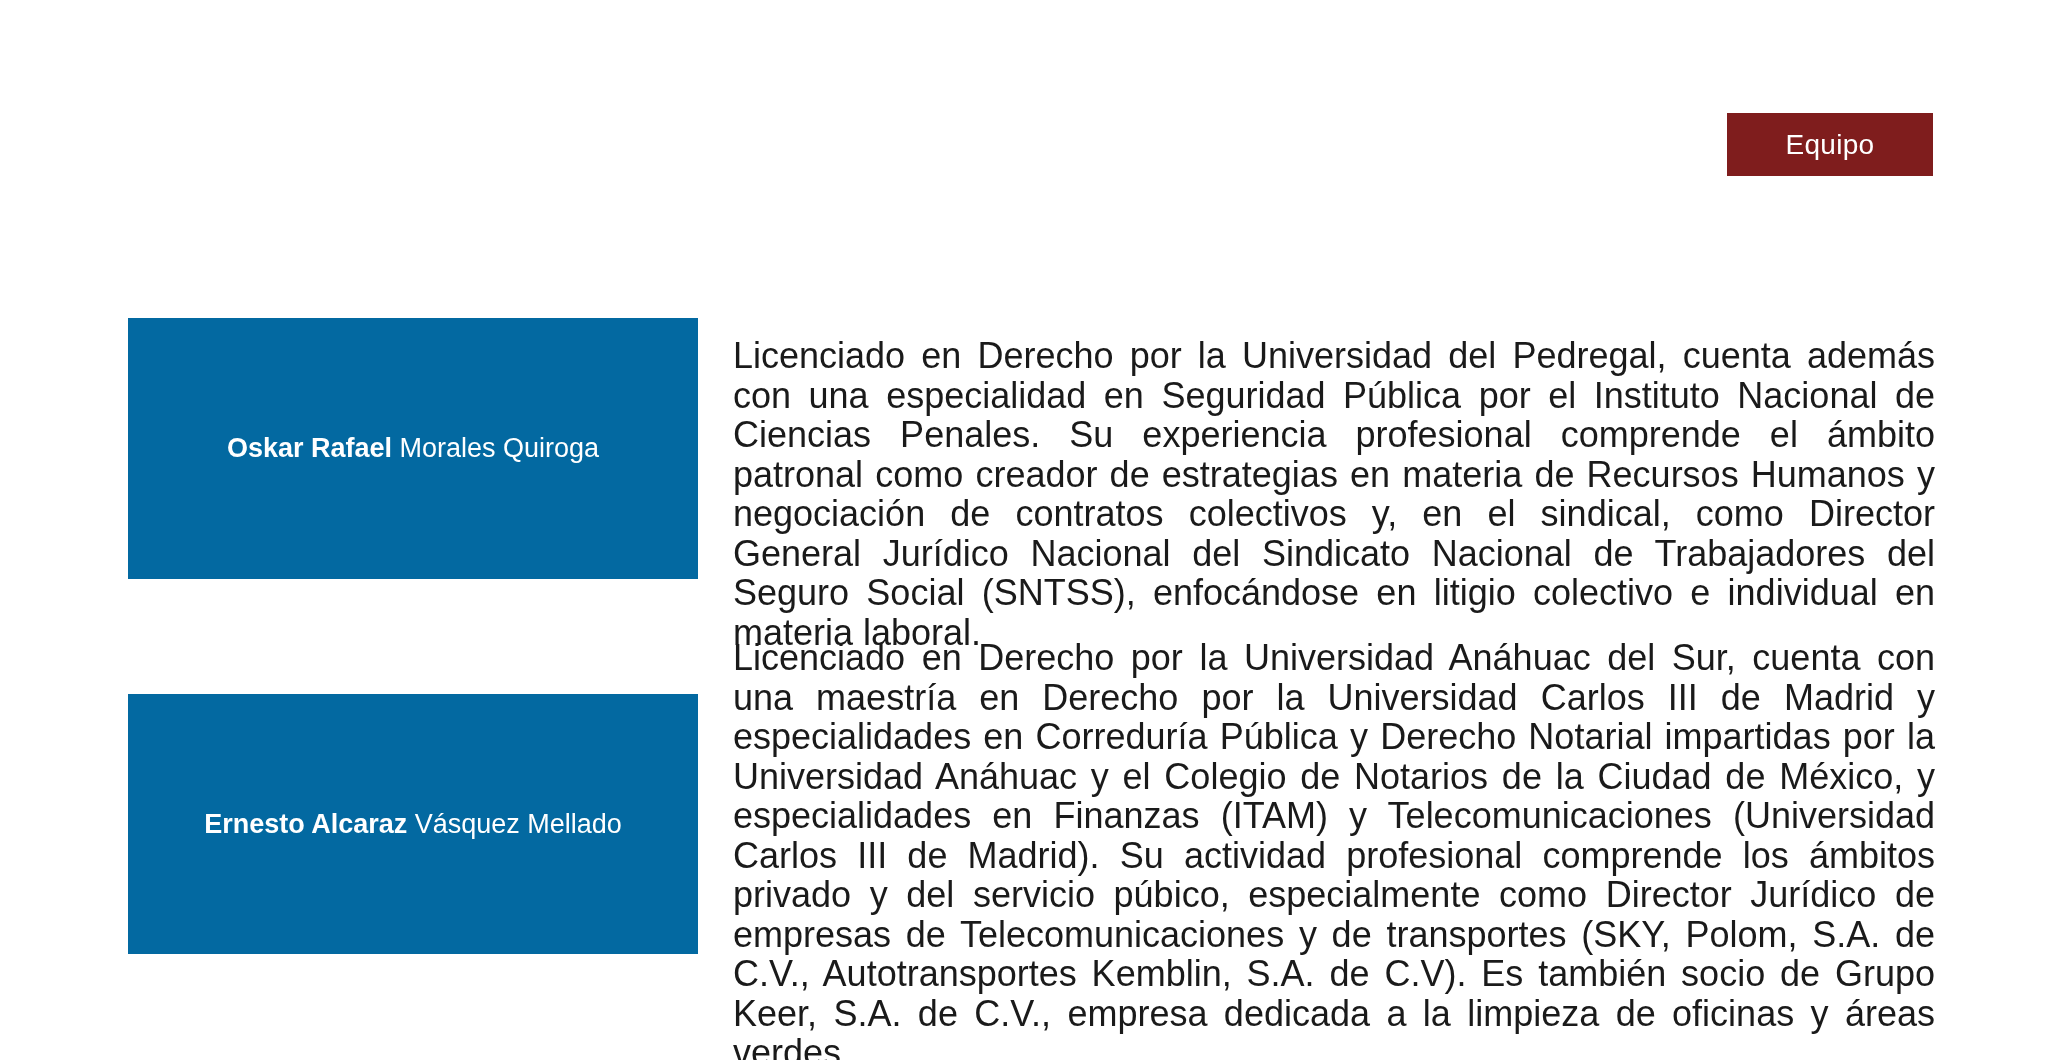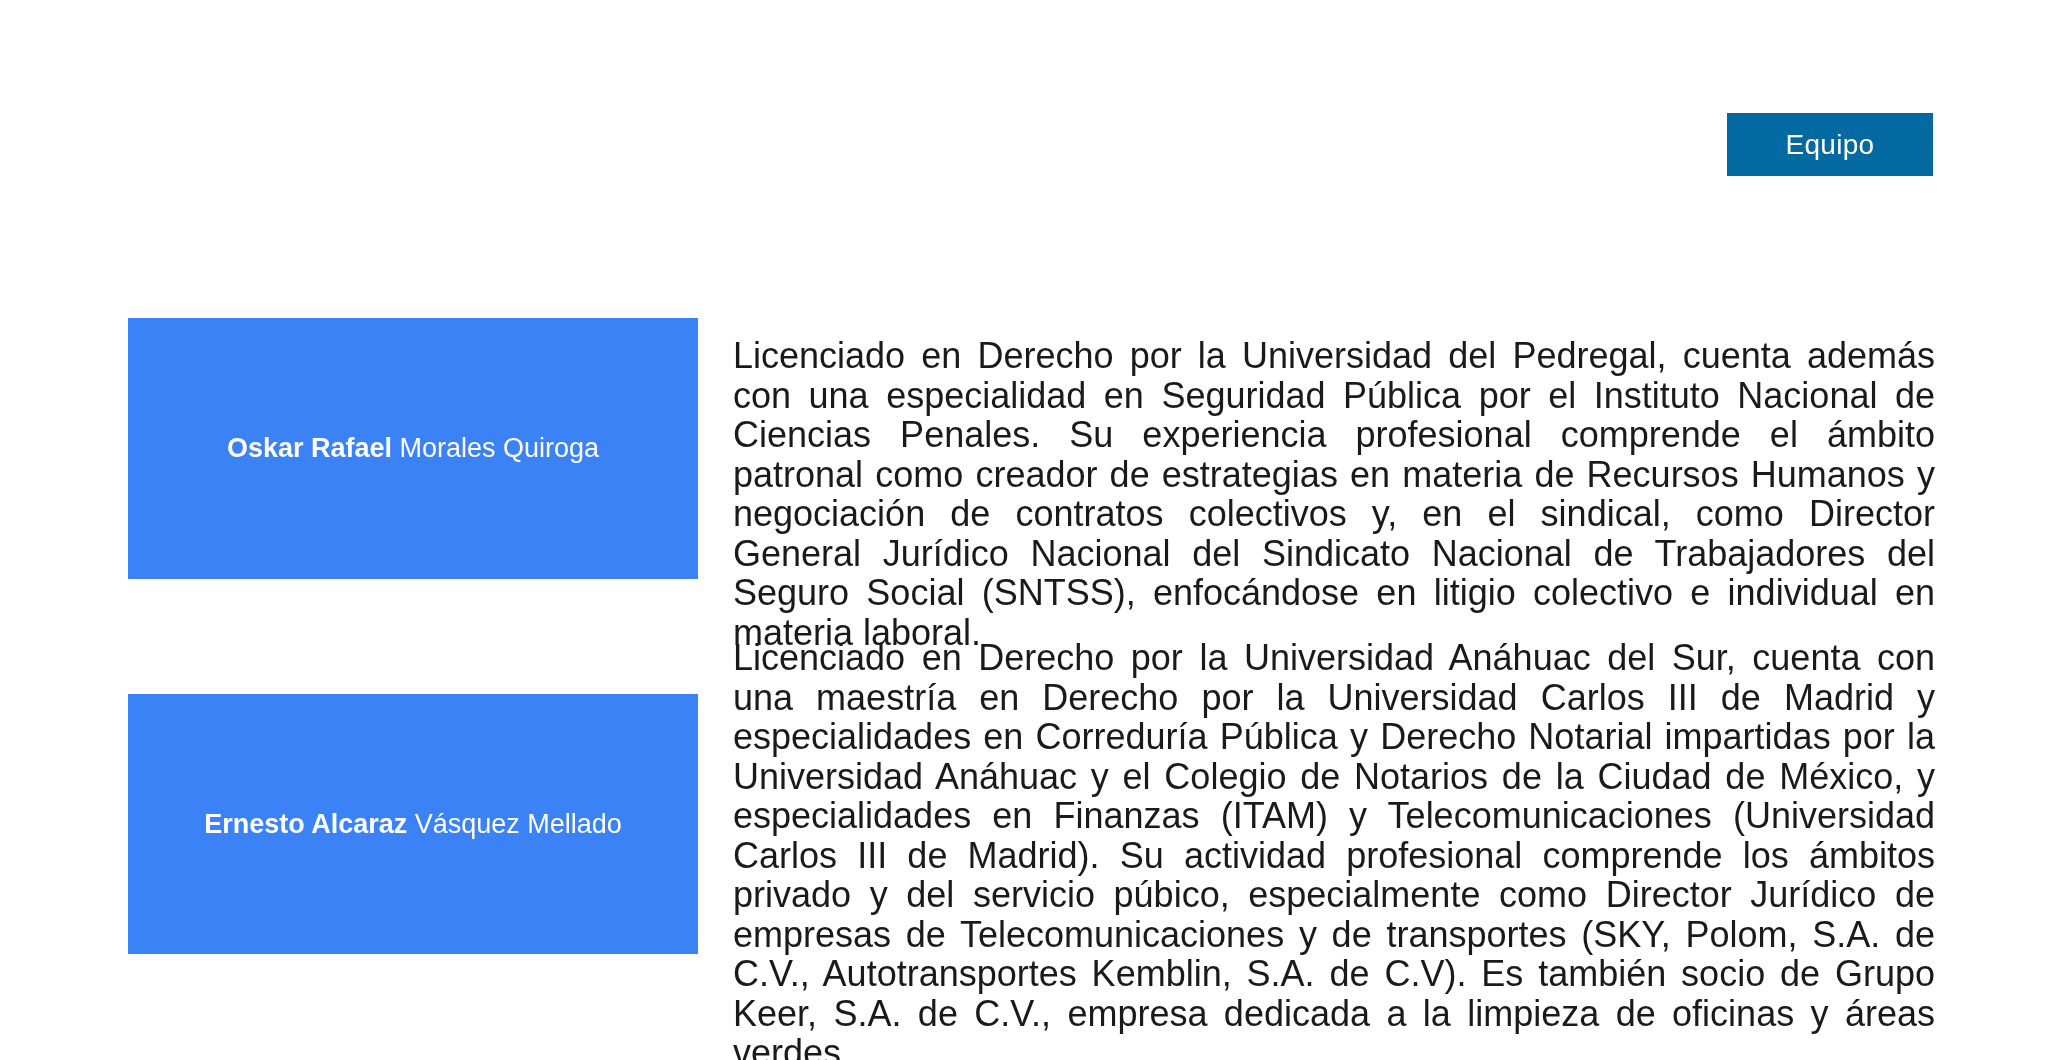--- a/index.html
+++ b/index.html
@@ -49,21 +49,21 @@
     letter-spacing: 5.5px;
     color: #2b3d62;
   }
 
   .equipo-tab {
     position: absolute;
     left: 1727px;
     top: 113px;
     width: 206px;
     height: 63px;
-    background: #0369a1;
+    background: #7f1d1d;
     color: #ffffff;
     font-size: 28px;
     display: flex;
     align-items: center;
     justify-content: center;
     letter-spacing: 0.3px;
   }
 
   
   .profile {
@@ -71,21 +71,21 @@
     left: 0;
     width: 2048px;
   }
   .profile-1 { top: 318px; }
   .profile-2 { top: 630px; }
 
   .name-card {
     position: absolute;
     left: 128px;
     width: 570px;
-    background: #3b82f6;
+    background: #0369a1;
     color: #ffffff;
     display: flex;
     align-items: center;
     justify-content: center;
     text-align: center;
     font-size: 27px;
     box-sizing: border-box;
     padding: 0 16px;
   }
   .profile-1 .name-card { top: 0; height: 261px; }

